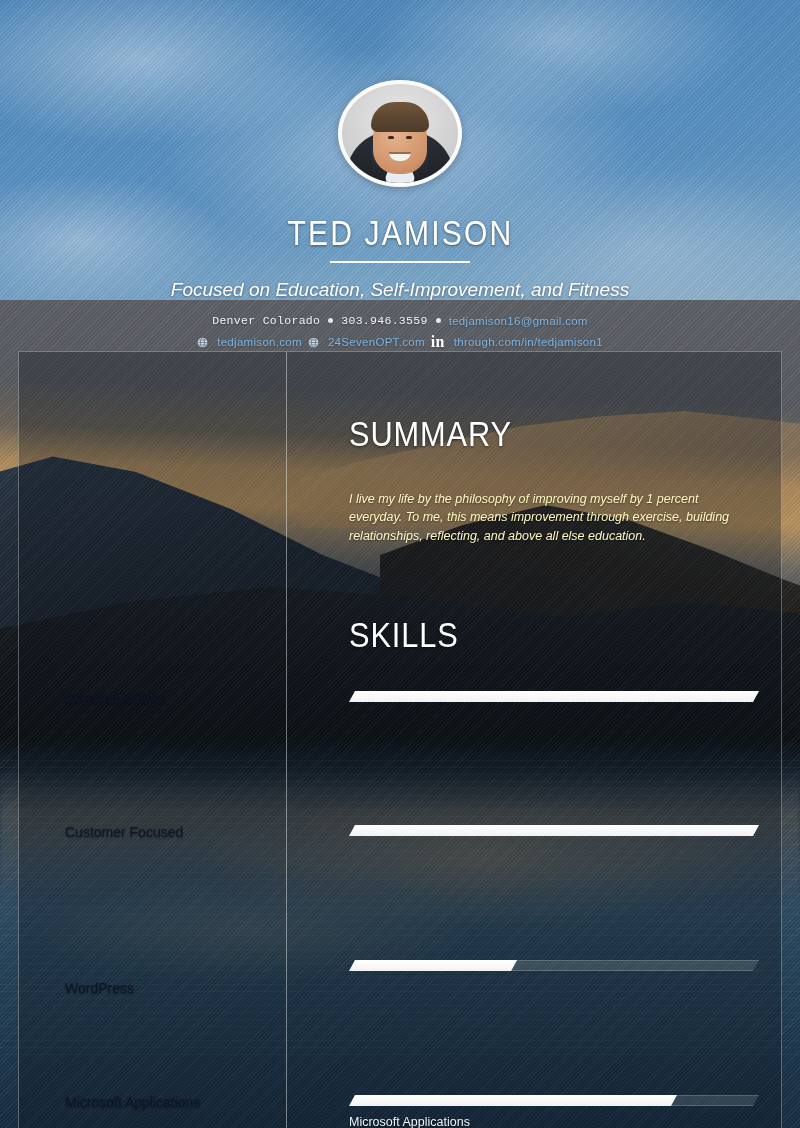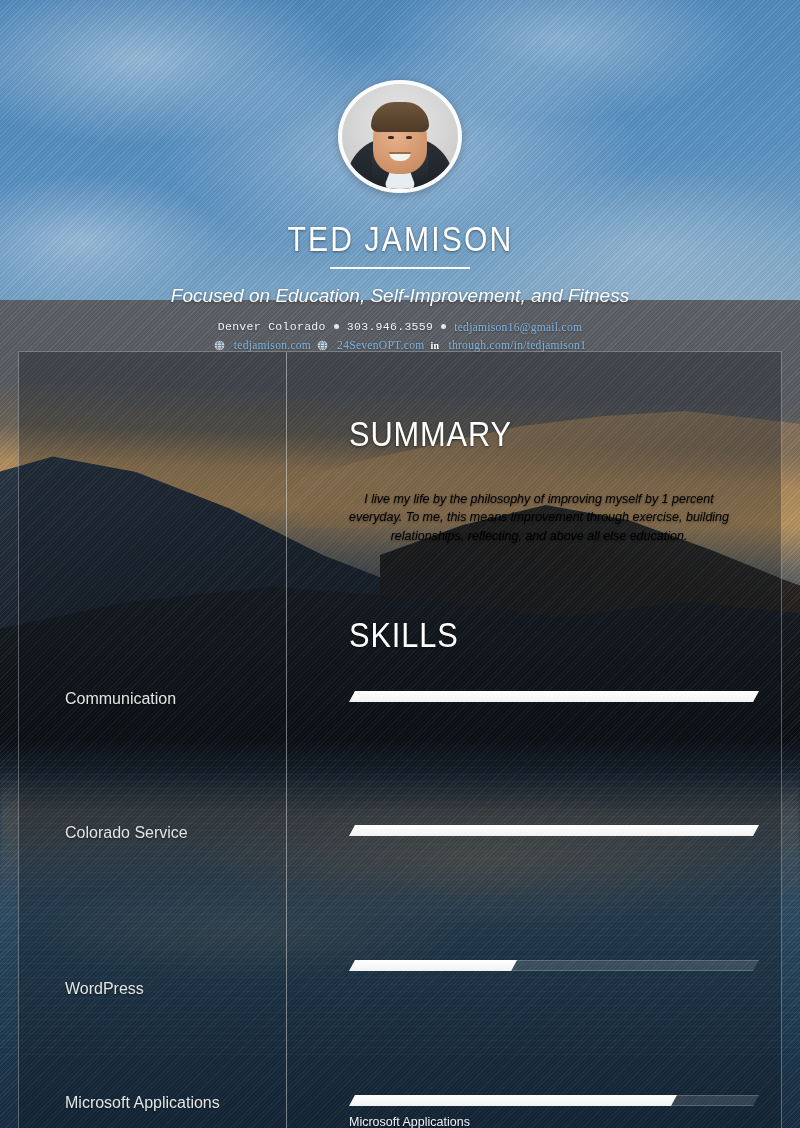--- a/index.html
+++ b/index.html
@@ -164,67 +164,67 @@
   }
 
   .contact-line {
     margin-top:13px;
     font-size:11.5px; color:#e9f0f6; letter-spacing:.3px;
     display:flex; align-items:center; justify-content:center; gap:8px;
     text-shadow:0 1px 2px rgba(0,0,0,.35);
   }
   .contact-line.second { margin-top:6px; gap:6px; }
   .dot-sep { width:5px; height:5px; border-radius:50%; background:#dfe8f0; display:inline-block; }
-  .c-link { color:#7fb4e0;font-family:Liberation Serif, serif; }
+  .c-link { color:#7fb4e0; }
   .c-plain { color:#f0f5fa;font-family:Liberation Mono, monospace; }
 
   .ico {
     display:inline-flex; align-items:center; justify-content:center;
     width:11px; height:11px; margin-right:3px; vertical-align:-1px;
   }
   .ico svg { width:11px; height:11px; display:block; }
   .ico-in {
-    font-weight:700; font-size:10px; color:#ffffff; margin-right:3px;
+    font-weight:700; font-size:16px; color:#ffffff; margin-right:3px;
     font-family:Liberation Serif, serif;
   }
 
   
   .panel {
     position:absolute; left:18px; top:351px; width:764px; height:777px;
     background:rgba(14,20,28,.30);
     border:1px solid rgba(255,255,255,.30);
     border-bottom:none;
   }
   .divider {
     position:absolute; left:267px; top:0; width:1px; height:777px;
     background:rgba(255,255,255,.42);
   }
 
   .left-col  { position:absolute; left:0;     top:0; width:267px; height:777px; }
-  .right-col { position:absolute; left:268px; top:0; width:496px; height:777px;text-align:center; }
+  .right-col { position:absolute; left:268px; top:0; width:496px; height:777px; }
 
   .sec-title {
     color:#ffffff; font-weight:400;
     font-family:"Liberation Sans Narrow","Liberation Sans", sans-serif;
     letter-spacing:1px; transform:scaleX(.88); transform-origin:left center;
     text-shadow:0 1px 3px rgba(0,0,0,.5);
   }
   #summary-title { position:absolute; left:62px; top:62px; font-size:35px; }
   #skills-title  { position:absolute; left:62px; top:263px; font-size:35px; }
 
   .summary-text {
-    position:absolute; left:56px; top:138px; width:392px;
-    font-size:12.5px; line-height:1.46; font-style:italic; color:#000000;
+    position:absolute; left:62px; top:138px; width:392px;
+    font-size:12.5px; line-height:1.46; font-style:italic; color:#fef9c3;
     text-shadow:0 1px 2px rgba(0,0,0,.45);
   }
 
   
   .skill-label {
     position:absolute; left:46px;
-    font-size:16px; color:#e5e5e5; font-weight:400;
+    font-size:14px; color:#0f172a; font-weight:400;
     text-shadow:0 1px 2px rgba(0,0,0,.5);
   }
   .skill-bar {
     position:absolute; left:62px; width:410px; height:11px;
   }
   .bar-track, .bar-fill {
     position:absolute; top:0; height:11px;
     clip-path:polygon(6px 0%, 100% 0%, calc(100% - 6px) 100%, 0% 100%);
   }
   .bar-track {
@@ -310,21 +310,21 @@
       <span class="c-link">through.com/in/tedjamison1</span>
     </div>
 
   </header>
 
   <section class="panel">
     <div class="divider"></div>
 
     <div class="left-col">
       <div class="skill-label" style="top:338px">Communication</div>
-      <div class="skill-label" style="top:472px">Colorado Service</div>
+      <div class="skill-label" style="top:472px">Customer Focused</div>
       <div class="skill-label" style="top:628px">WordPress</div>
       <div class="skill-label" style="top:742px">Microsoft Applications</div>
     </div>
 
     <div class="right-col">
 
       <h2 class="sec-title" id="summary-title">SUMMARY</h2>
       <p class="summary-text">I live my life by the philosophy of improving myself by 1 percent everyday. To me, this means improvement through exercise, building relationships, reflecting, and above all else education.</p>
 
       <h2 class="sec-title" id="skills-title">SKILLS</h2>

